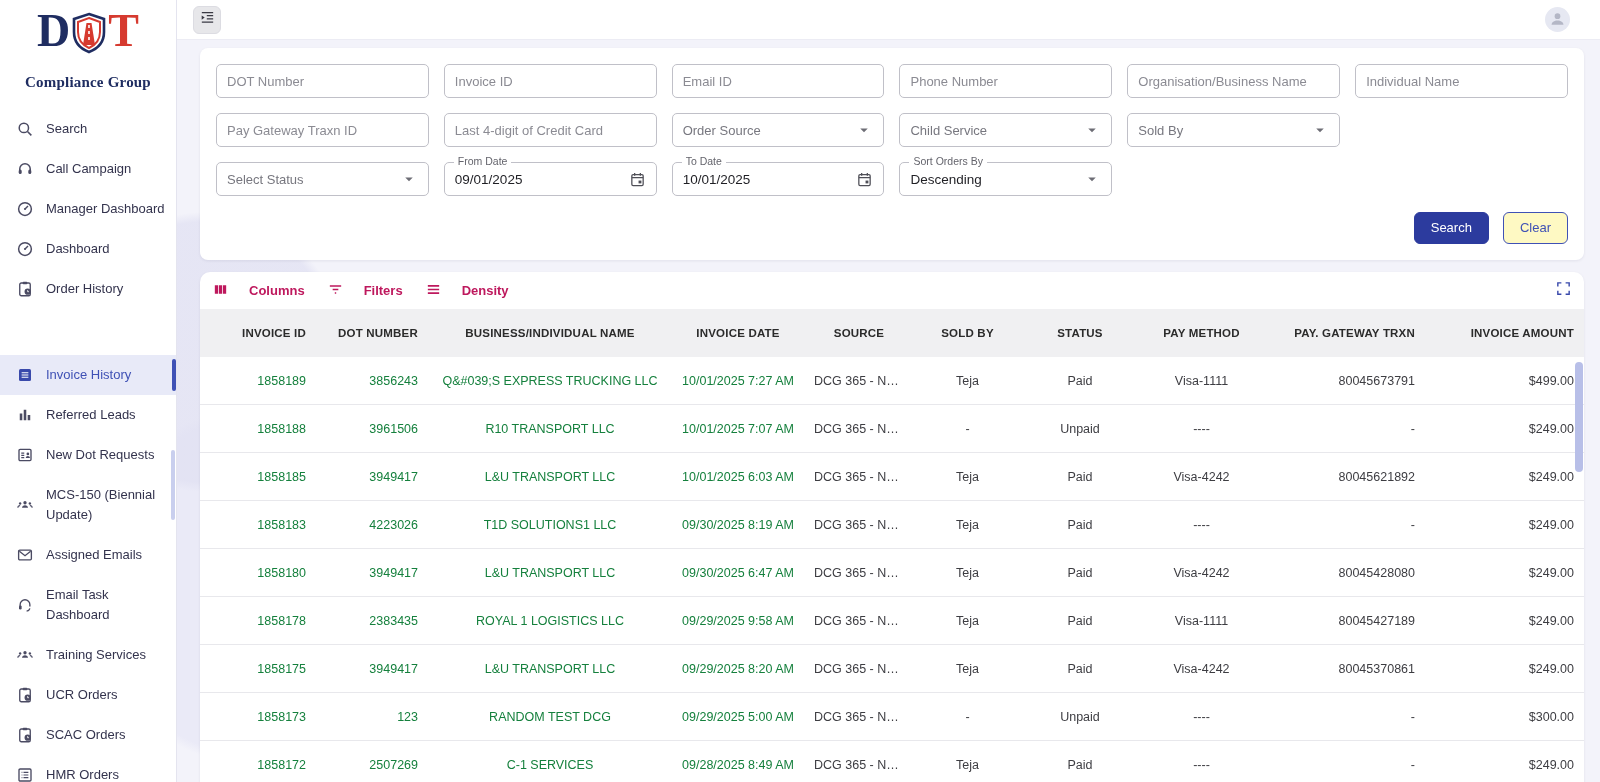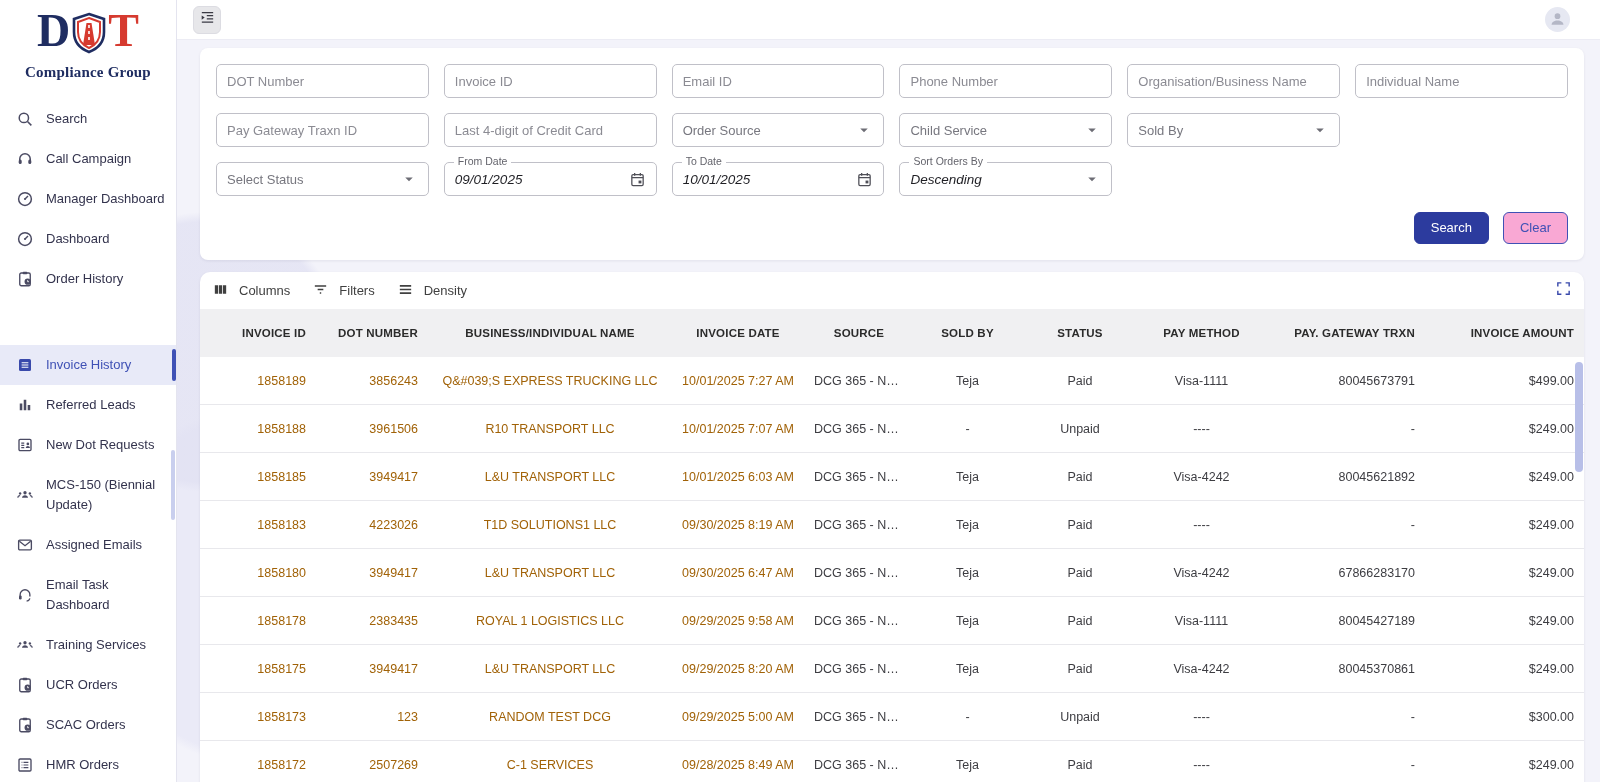--- a/index.html
+++ b/index.html
@@ -6,21 +6,21 @@
   html,body { width:1600px; height:782px; overflow:hidden; font-family:"Liberation Sans", sans-serif; background:#f3f3fa; }
   .app { display:flex; width:1600px; height:782px; }
 
   
   .sidebar { position:relative; width:177px; min-width:177px; background:#ffffff; border-right:1px solid #e4e4ef; height:100%; overflow:hidden; }
   .logo { padding:8px 6px 6px; text-align:center; cursor:pointer; }
   .logo-word { display:flex; align-items:flex-end; justify-content:center; font-family:"Liberation Serif", serif; font-weight:bold; line-height:1; }
   .logo-d { font-size:46px; color:#1f2d61; }
   .logo-t { font-size:46px; color:#d63a2f; }
   .logo-shield { width:36px; height:42px; margin:0 1px; }
-  .logo-sub { font-family:"Liberation Serif", serif; font-weight:bold; font-size:15px; color:#1f2d61; margin-top:10px; letter-spacing:.2px; }
+  .logo-sub { font-family:"Liberation Serif", serif; font-weight:bold; font-size:15px; color:#1f2d61; margin-top:20px; letter-spacing:.2px; }
   .nav { margin-top:12px; }
   .nav-item { position:relative; display:flex; align-items:center; gap:12px; padding:10px 10px 10px 16px; font-size:13px; color:#33334d; cursor:pointer; line-height:20px; }
   .nav-item .ico { width:18px; height:18px; min-width:18px; color:#4b4b63; display:flex; align-items:center; }
   .nav-item .ico svg { width:18px; height:18px; }
   .nav-item.active { background:#e8eaf8; color:#3f51b5;margin-top:46px; }
   .nav-item.active .ico { color:#3949ab; }
   .nav-item.active::after { content:""; position:absolute; right:0; top:4px; bottom:4px; width:4px; background:#3f51b5; border-radius:2px; }
   .side-scroll { position:absolute; right:1px; top:450px; width:4px; height:70px; background:#c9cfee; border-radius:2px; }
 
   
@@ -38,46 +38,46 @@
   .content { padding:8px 0 0 23px; }
 
   
   .filter-card { width:1384px; background:#ffffff; border-radius:8px; box-shadow:0 1px 3px rgba(25,25,70,.08); padding:16px; }
   .f-row { display:grid; grid-template-columns:repeat(6,1fr); gap:15px; margin-bottom:15px; }
   .f-row.last { margin-bottom:0; }
   .field { position:relative; height:34px; border:1px solid #c0c0c8; border-radius:5px; background:#fff; display:flex; align-items:center; padding:0 10px; cursor:pointer; }
   .field input { border:none; outline:none; width:100%; font-size:13px; font-family:"Liberation Sans", sans-serif; color:#222; background:transparent; }
   .field input::placeholder { color:#8b8b93; opacity:1; }
   .field .sel-text { flex:1; font-size:13px; color:#77777f; white-space:nowrap; overflow:hidden; }
-  .field .sel-value { flex:1; font-size:13.5px; color:#1f1f24; white-space:nowrap;font-style:italic; }
+  .field .sel-value { flex:1; font-size:13.5px; color:#1f1f24; white-space:nowrap; }
   .field .caret { color:#6d6d75; display:flex; }
   .field .caret svg { width:18px; height:18px; }
   .field .cal { color:#4f4f57; display:flex; }
   .field .cal svg { width:17px; height:17px; }
   .float-label { position:absolute; top:-8px; left:9px; background:#fff; padding:0 4px; font-size:10.5px; color:#64646c; line-height:1.2; }
   .btn-row { display:flex; justify-content:flex-end; gap:14px; margin-top:16px; }
   .btn { font-family:"Liberation Sans", sans-serif; font-size:13px; border-radius:6px; padding:6px 16px; cursor:pointer; line-height:18px; }
   .btn-primary { background:#2c3b9e; color:#ffffff; border:1px solid #2c3b9e; }
-  .btn-outline { background:#f9a8d4; color:#3f51b5; border:1px solid #3f51b5; }
+  .btn-outline { background:#fef9c3; color:#3f51b5; border:1px solid #3f51b5; }
 
   
   .table-card { position:relative; width:1384px; margin-top:12px; background:#ffffff; border-radius:10px 10px 0 0; box-shadow:0 1px 3px rgba(25,25,70,.08); height:520px; overflow:hidden; }
   .grid-toolbar { display:flex; align-items:center; gap:22px; padding:8px 12px; }
-  .tool-btn { display:flex; align-items:center; gap:10px; color:#404040; font-size:13px; font-weight:normal; cursor:pointer; }
+  .tool-btn { display:flex; align-items:center; gap:20px; color:#be185d; font-size:13px; font-weight:bold; cursor:pointer; }
   .tool-btn svg { width:17px; height:17px; }
   .tool-spacer { flex:1; }
   .fs-btn { color:#3949ab; cursor:pointer; display:flex; }
   .fs-btn svg { width:17px; height:17px; }
 
   .thead, .trow { display:grid; grid-template-columns:116px 112px 244px 132px 110px 107px 118px 125px 161px 159px; align-items:center; }
   .thead { background:#f0f0f2; height:48px; }
   .th { font-size:11.5px; font-weight:bold; color:#2b2b2b; letter-spacing:.2px; padding:0 10px; white-space:nowrap; overflow:hidden; }
   .trow { height:48px; border-bottom:1px solid #e8e8ec; cursor:pointer; }
   .td { font-size:12.5px; color:#3d3d42; padding:0 10px; white-space:nowrap; overflow:hidden; text-overflow:ellipsis; }
-  .td.blue { color:#a16207; }
+  .td.blue { color:#15803d; }
   .al-r { text-align:right; } .al-c { text-align:center; } .al-l { text-align:center; }
   .tbl-scroll { position:absolute; right:1px; top:90px; width:8px; height:110px; background:#b8bfe8; border-radius:4px; }
 </style>
 </head>
 <body>
 
 <div class="app">
 
   <aside class="sidebar">
     <div class="logo">
@@ -485,21 +485,21 @@
             </div>
             <div class="trow">
               <div class="td al-r blue">1858180</div>
               <div class="td al-r blue">3949417</div>
               <div class="td al-l blue">L&amp;U TRANSPORT LLC</div>
               <div class="td al-l blue">09/30/2025 6:47 AM</div>
               <div class="td al-l">DCG 365 - New ...</div>
               <div class="td al-l">Teja</div>
               <div class="td al-l">Paid</div>
               <div class="td al-c">Visa-4242</div>
-              <div class="td al-r">67866283170</div>
+              <div class="td al-r">80045428080</div>
               <div class="td al-r">$249.00</div>
             </div>
             <div class="trow">
               <div class="td al-r blue">1858178</div>
               <div class="td al-r blue">2383435</div>
               <div class="td al-l blue">ROYAL 1 LOGISTICS LLC</div>
               <div class="td al-l blue">09/29/2025 9:58 AM</div>
               <div class="td al-l">DCG 365 - New ...</div>
               <div class="td al-l">Teja</div>
               <div class="td al-l">Paid</div>

